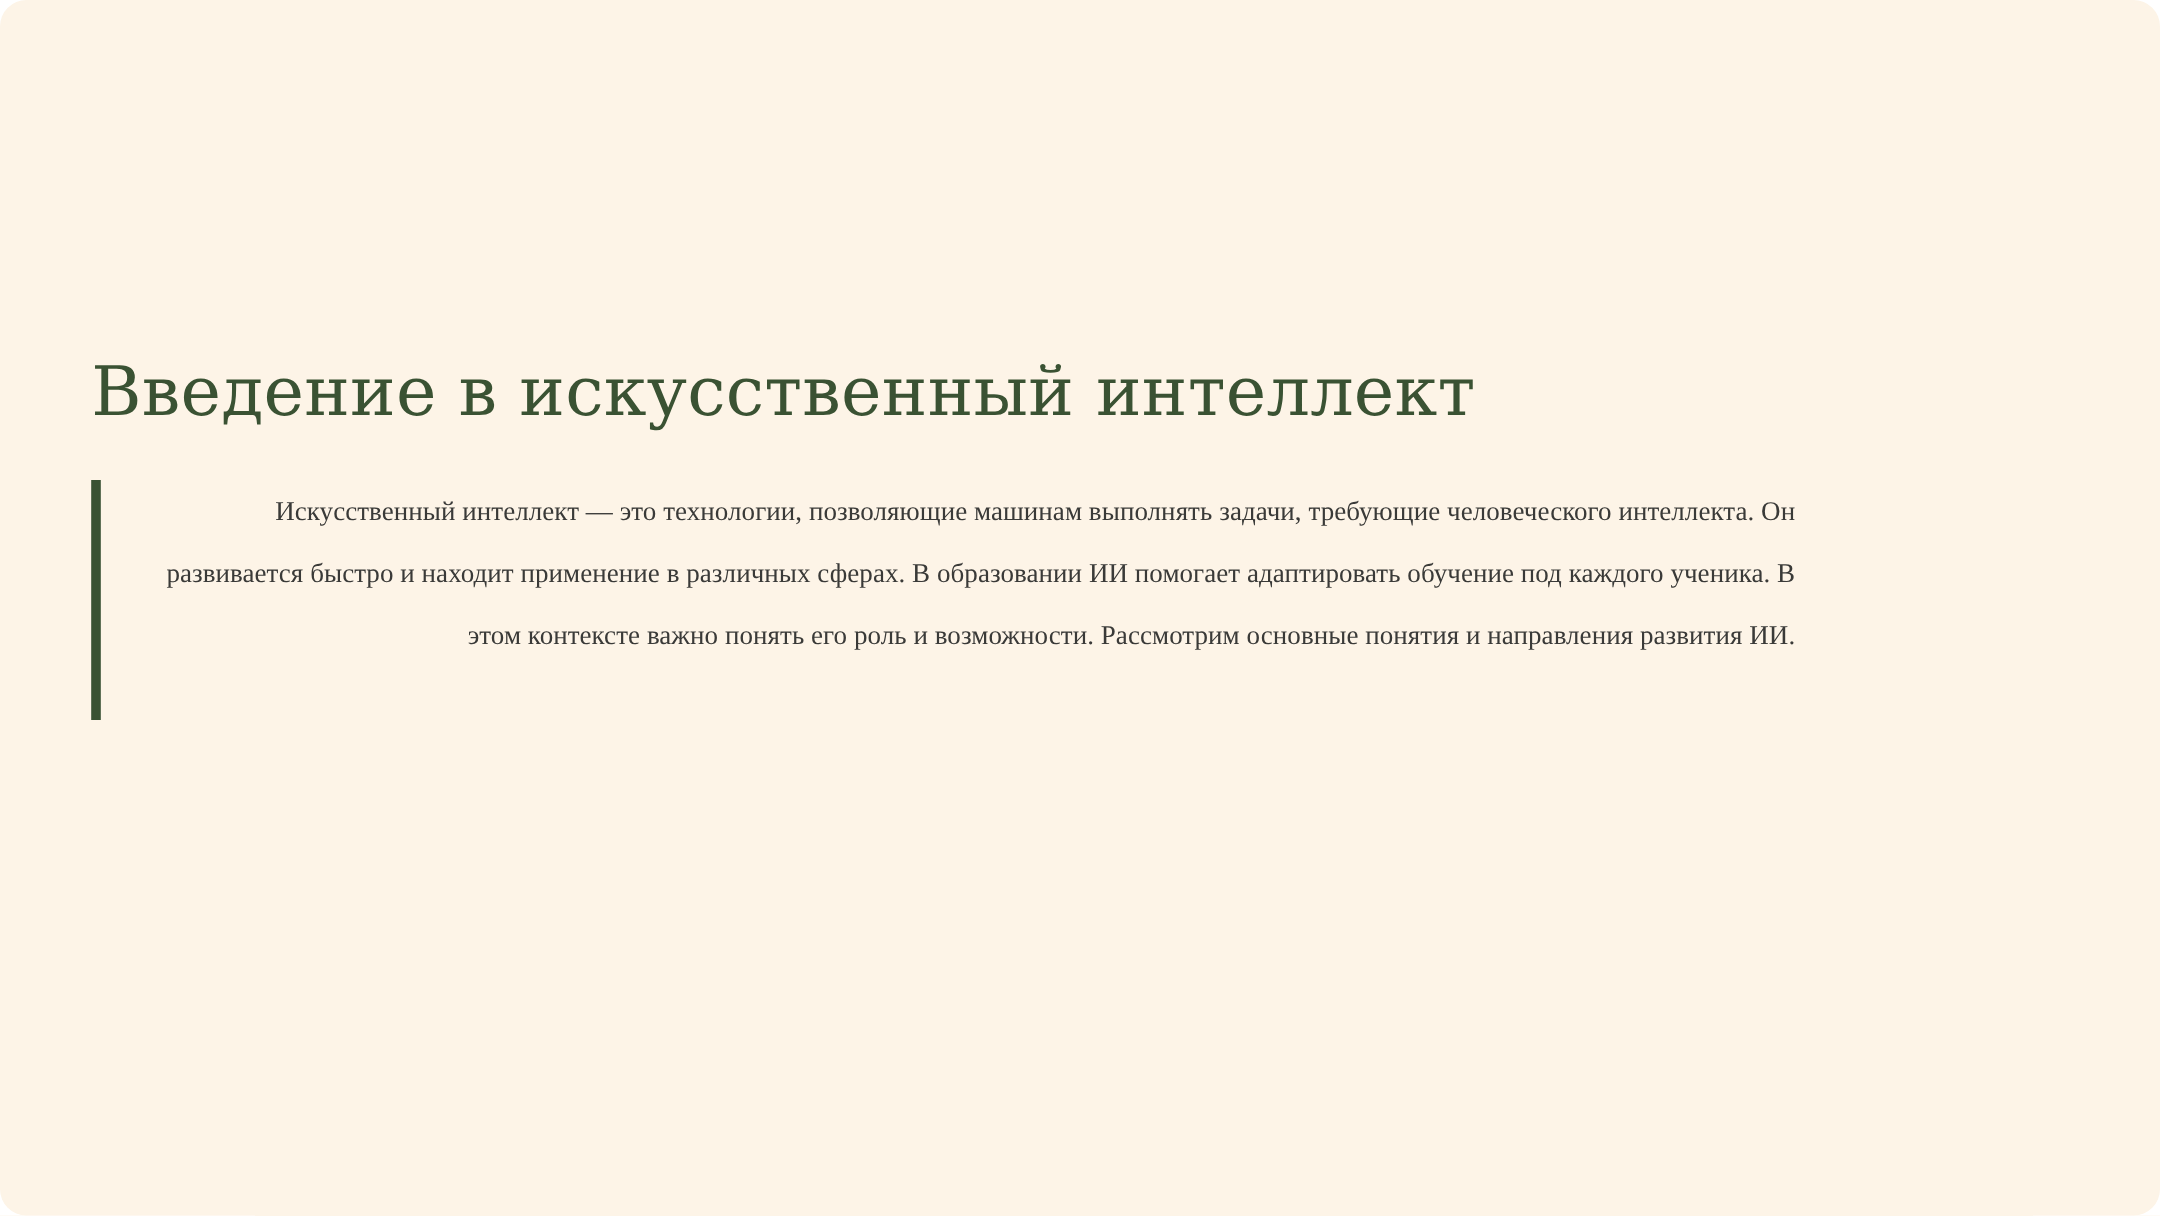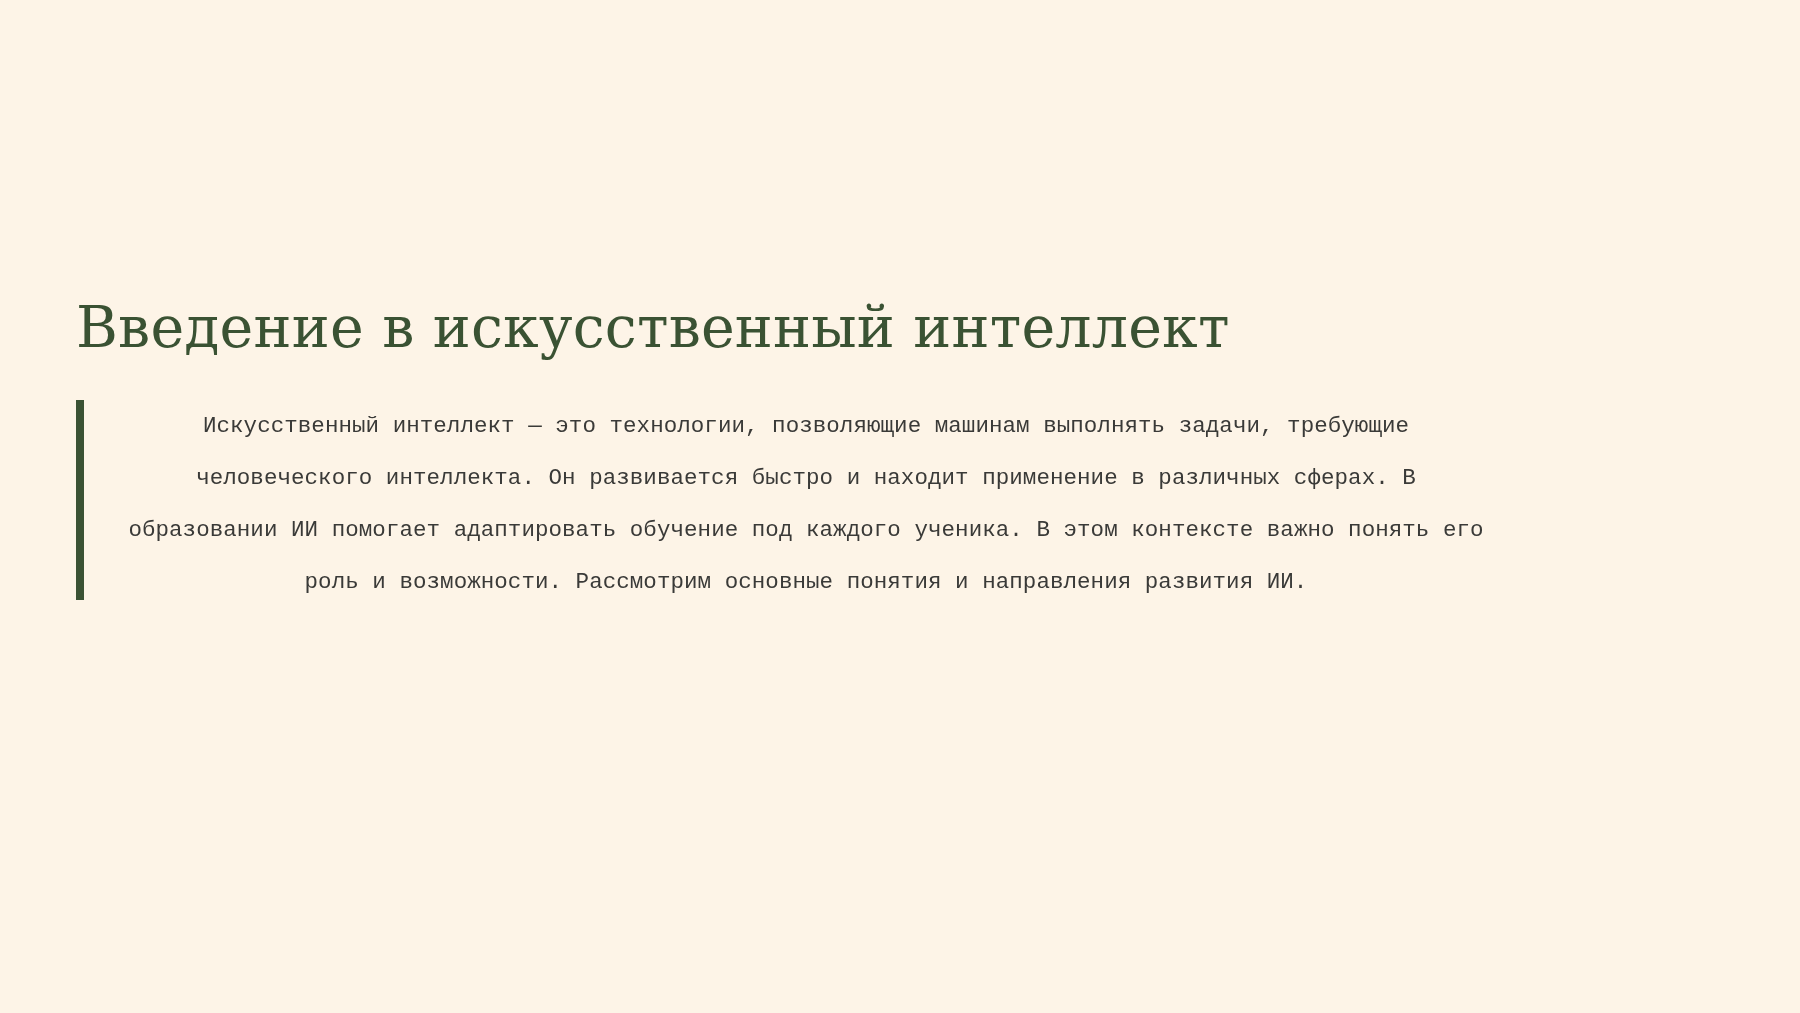--- a/index.html
+++ b/index.html
@@ -14,20 +14,21 @@
     overflow: hidden;
     font-family: "Liberation Sans", sans-serif;
   }
 
   #slide {
     position: relative;
     width: 1800px;
     height: 1013px;
     background: #fdf4e7;
     box-sizing: border-box;
+    border-radius: 22px;
   }
 
   #content-block {
     position: absolute;
     left: 76px;
     top: 296px;
     width: 1420px;
   }
 
   #slide-title {
@@ -51,28 +52,28 @@
     position: absolute;
     left: 0;
     top: 0;
     width: 8px;
     height: 200px;
     background: #3a5233;
   }
 
   #body-paragraph {
     margin: 0;
-    font-family: Liberation Mono, monospace;
+    font-family: Liberation Serif, serif;
     font-size: 22.5px;
     font-weight: 400;
     line-height: 52px;
     color: #3a3a38;
     width: 1380px;
     letter-spacing: 0.05px;
-    text-align: center;
+    text-align: right;
   }
 </style>
 </head>
 <body>
 
 <div id="slide">
 
   <div id="content-block">
 
     <h1 id="slide-title">Введение в искусственный интеллект</h1>

